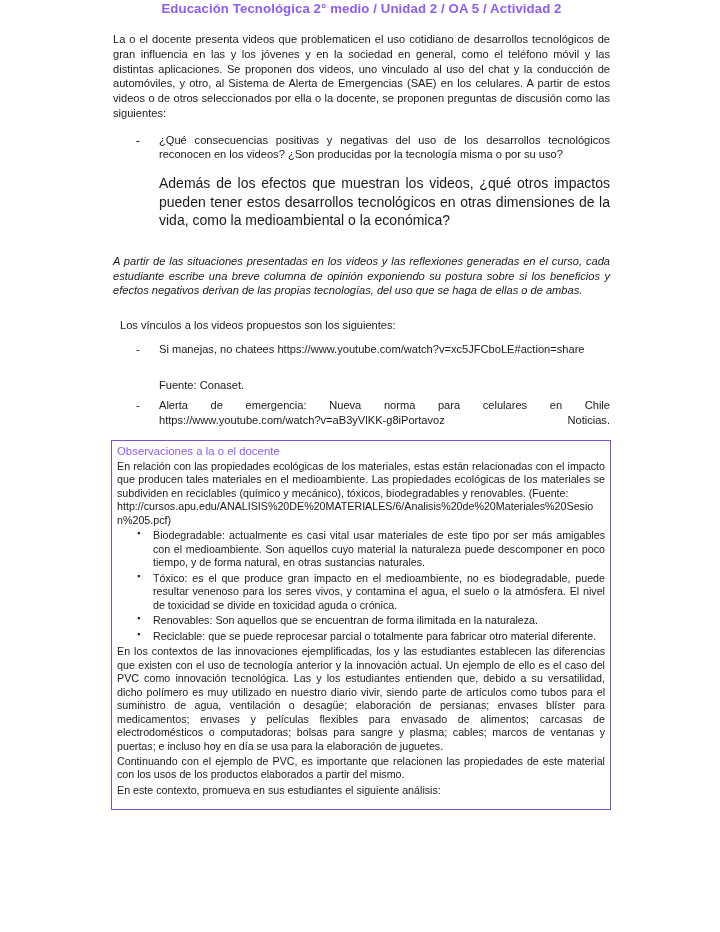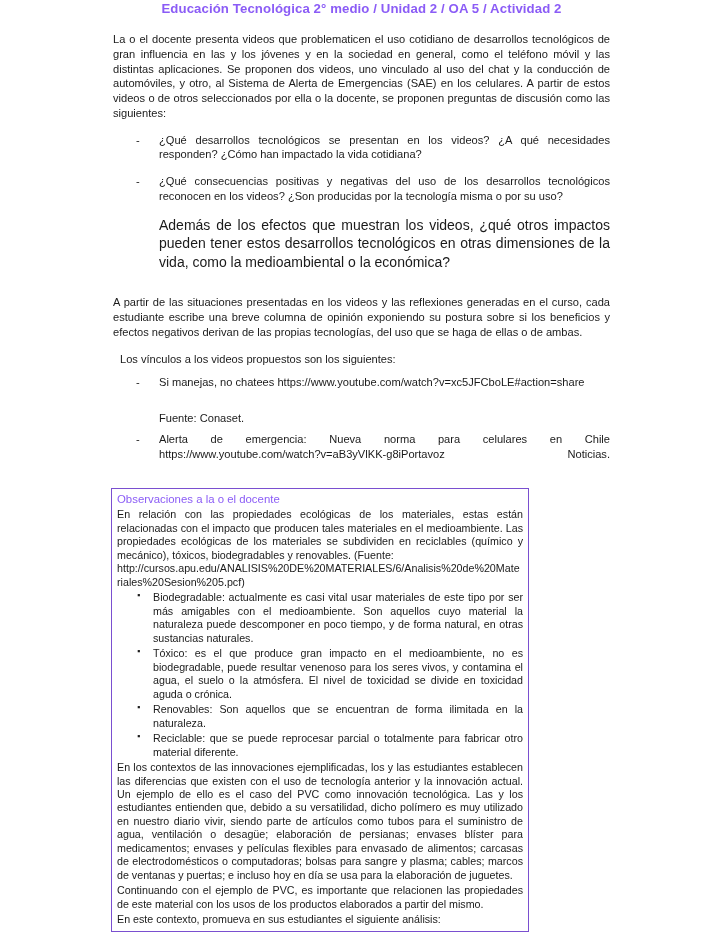--- a/index.html
+++ b/index.html
@@ -64,41 +64,41 @@
     top: 0;
   }
   .sub-para {
     margin-top: 12px;
     margin-left: 46px;
     font-size: 14px;
     line-height: 1.33;
     text-align: justify;
     color: #1a1a1a;
   }
-  .p-sintesis { margin-top: 24px; }
-  .p-vinculos { margin-top: 12px; margin-left: 7px; }
+  .p-sintesis { margin-top: 24px; font-style: italic; }
+  .p-vinculos { margin-top: 20px; margin-left: 7px; }
   .links-list { margin-top: 9px; }
   .links-list .dash-item { margin-top: 6px; }
   .fuente {
     margin-left: 46px;
     margin-top: 21px;
     font-size: 11.1px;
     line-height: 1.33;
     color: #1a1a1a;
   }
   .link-justified {
     text-align: justify;
     text-align-last: justify;
   }
   .obs-box {
-    margin-top: 27px;
+    margin-top: 12px;
     border: 1px solid #7a4fd0;
     box-sizing: border-box;
-    padding: 3px 5px 4px 5px;
-    width: 418px;
+    padding: 3px 5px 12px 5px;
+    width: 500px;
     margin-left: -2px;
   }
   .obs-title {
     color: #8b5cf6;
     font-size: 11.4px;
     line-height: 1.3;
     margin: 0 0 1px 0;
   }
   .obs-para {
     font-size: 10.7px;
@@ -141,21 +141,20 @@
 <div class="page">
   <div class="content">
 
     <h1 class="doc-title">Educación Tecnológica 2° medio / Unidad 2 / OA 5 / Actividad 2</h1>
 
     <p class="para p-intro">La o el docente presenta videos que problematicen el uso cotidiano de desarrollos tecnológicos de gran influencia en las y los jóvenes y en la sociedad en general, como el teléfono móvil y las distintas aplicaciones. Se proponen dos videos, uno vinculado al uso del chat y la conducción de automóviles, y otro, al Sistema de Alerta de Emergencias (SAE) en los celulares. A partir de estos videos o de otros seleccionados por ella o la docente, se proponen preguntas de discusión como las siguientes:</p>
 
     <ul class="dash-list">
       <li class="dash-item">
         <span class="dash-marker">-</span>
-        <span>¿Qué desarrollos tecnológicos se presentan en los videos? ¿A qué necesidades responden? ¿Cómo han impactado la vida cotidiana?</span>
       </li>
       <li class="dash-item">
         <span class="dash-marker">-</span>
         <span>¿Qué consecuencias positivas y negativas del uso de los desarrollos tecnológicos reconocen en los videos? ¿Son producidas por la tecnología misma o por su uso?</span>
       </li>
     </ul>
 
     <p class="sub-para">Además de los efectos que muestran los videos, ¿qué otros impactos pueden tener estos desarrollos tecnológicos en otras dimensiones de la vida, como la medioambiental o la económica?</p>
 
     <p class="para p-sintesis">A partir de las situaciones presentadas en los videos y las reflexiones generadas en el curso, cada estudiante escribe una breve columna de opinión exponiendo su postura sobre si los beneficios y efectos negativos derivan de las propias tecnologías, del uso que se haga de ellas o de ambas.</p>

